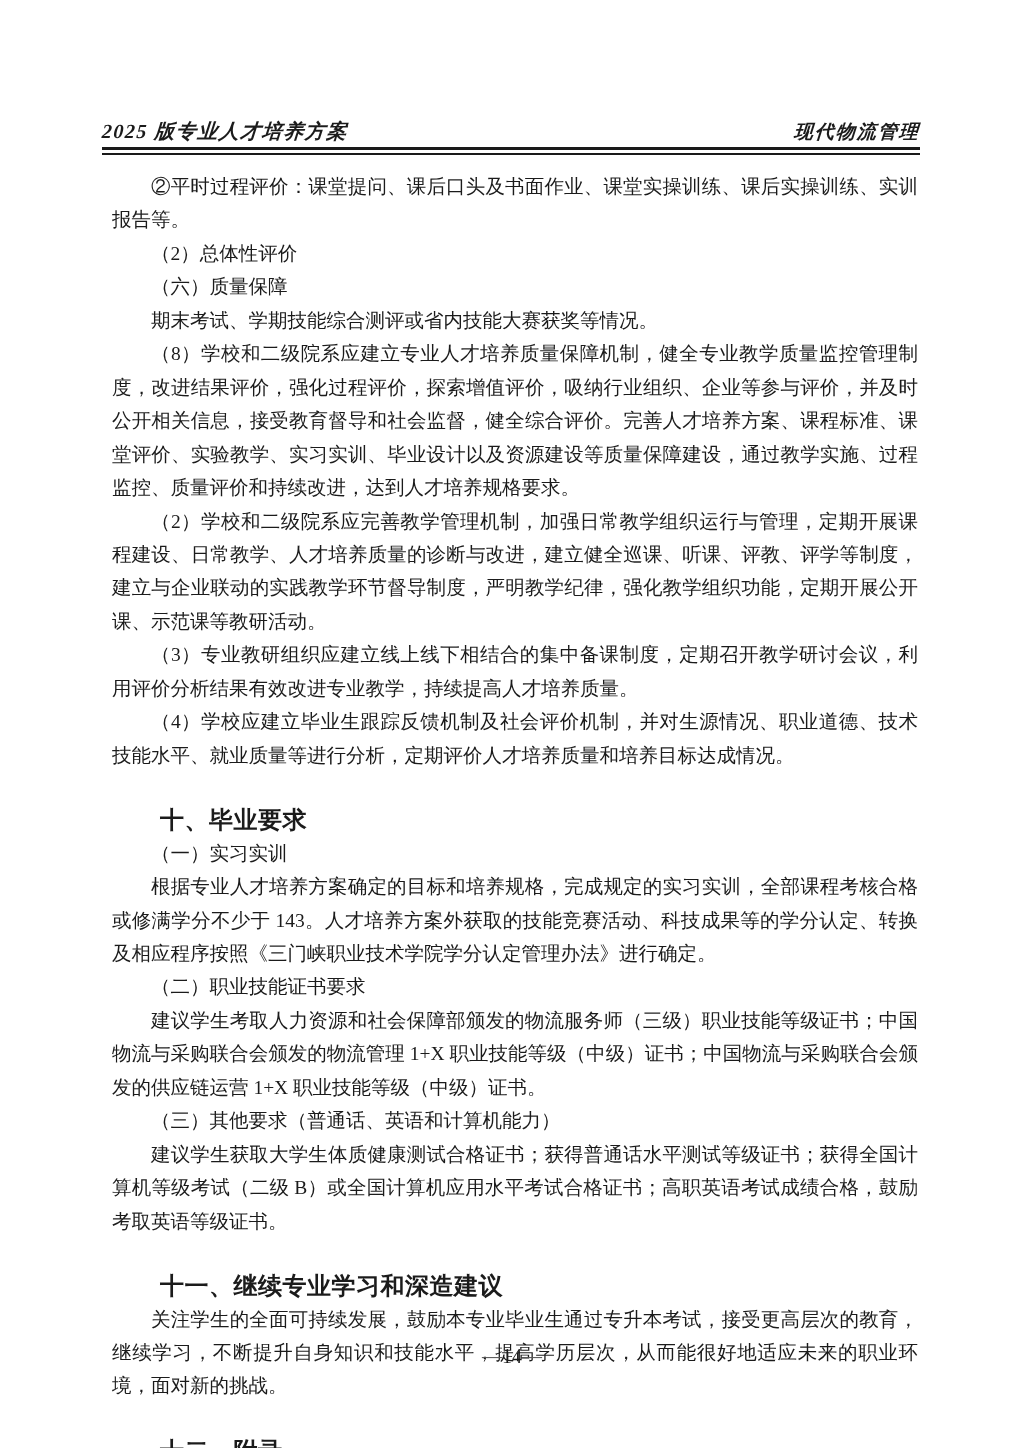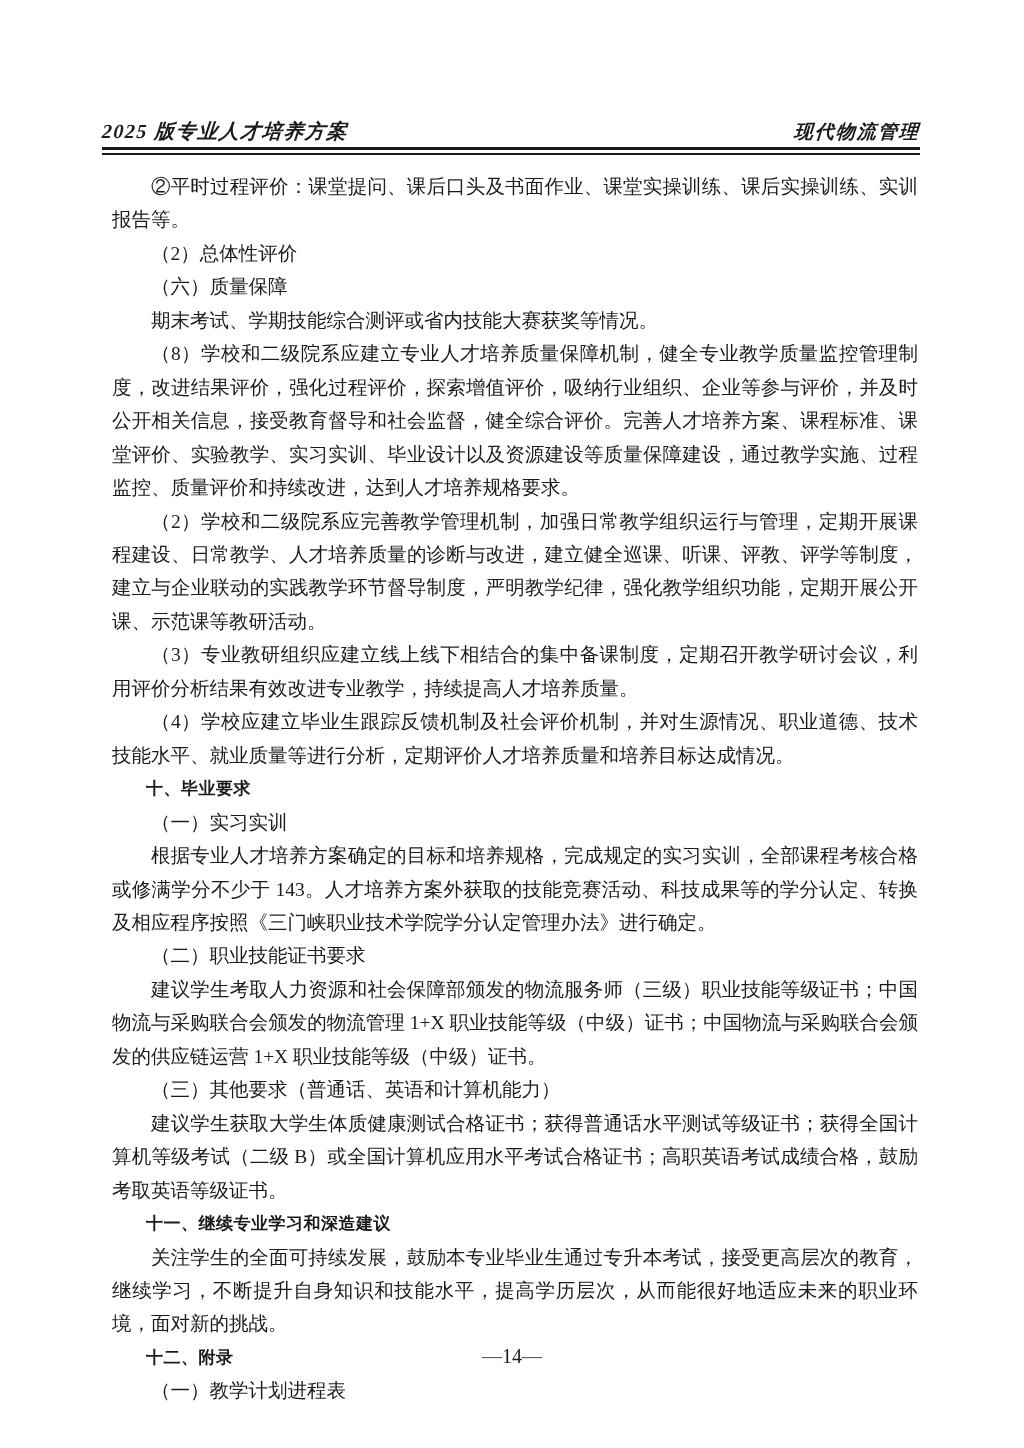--- a/index.html
+++ b/index.html
@@ -64,22 +64,23 @@
     text-align:justify;
   }
   .doc-body p{
     margin:0;
     padding:0;
     text-indent:2em;
   }
   .doc-body p.heading{
     font-family:"Liberation Sans","DejaVu Sans",sans-serif;
     font-weight:bold;
-    font-size:17px;
+    font-size:24px;
     letter-spacing:0.5px;
+    margin-top:31px;
   }
   
   .footer{
     position:absolute;
     left:0;
     width:100%;
     top:1345px;
     text-align:center;
     font-size:20px;
   }

